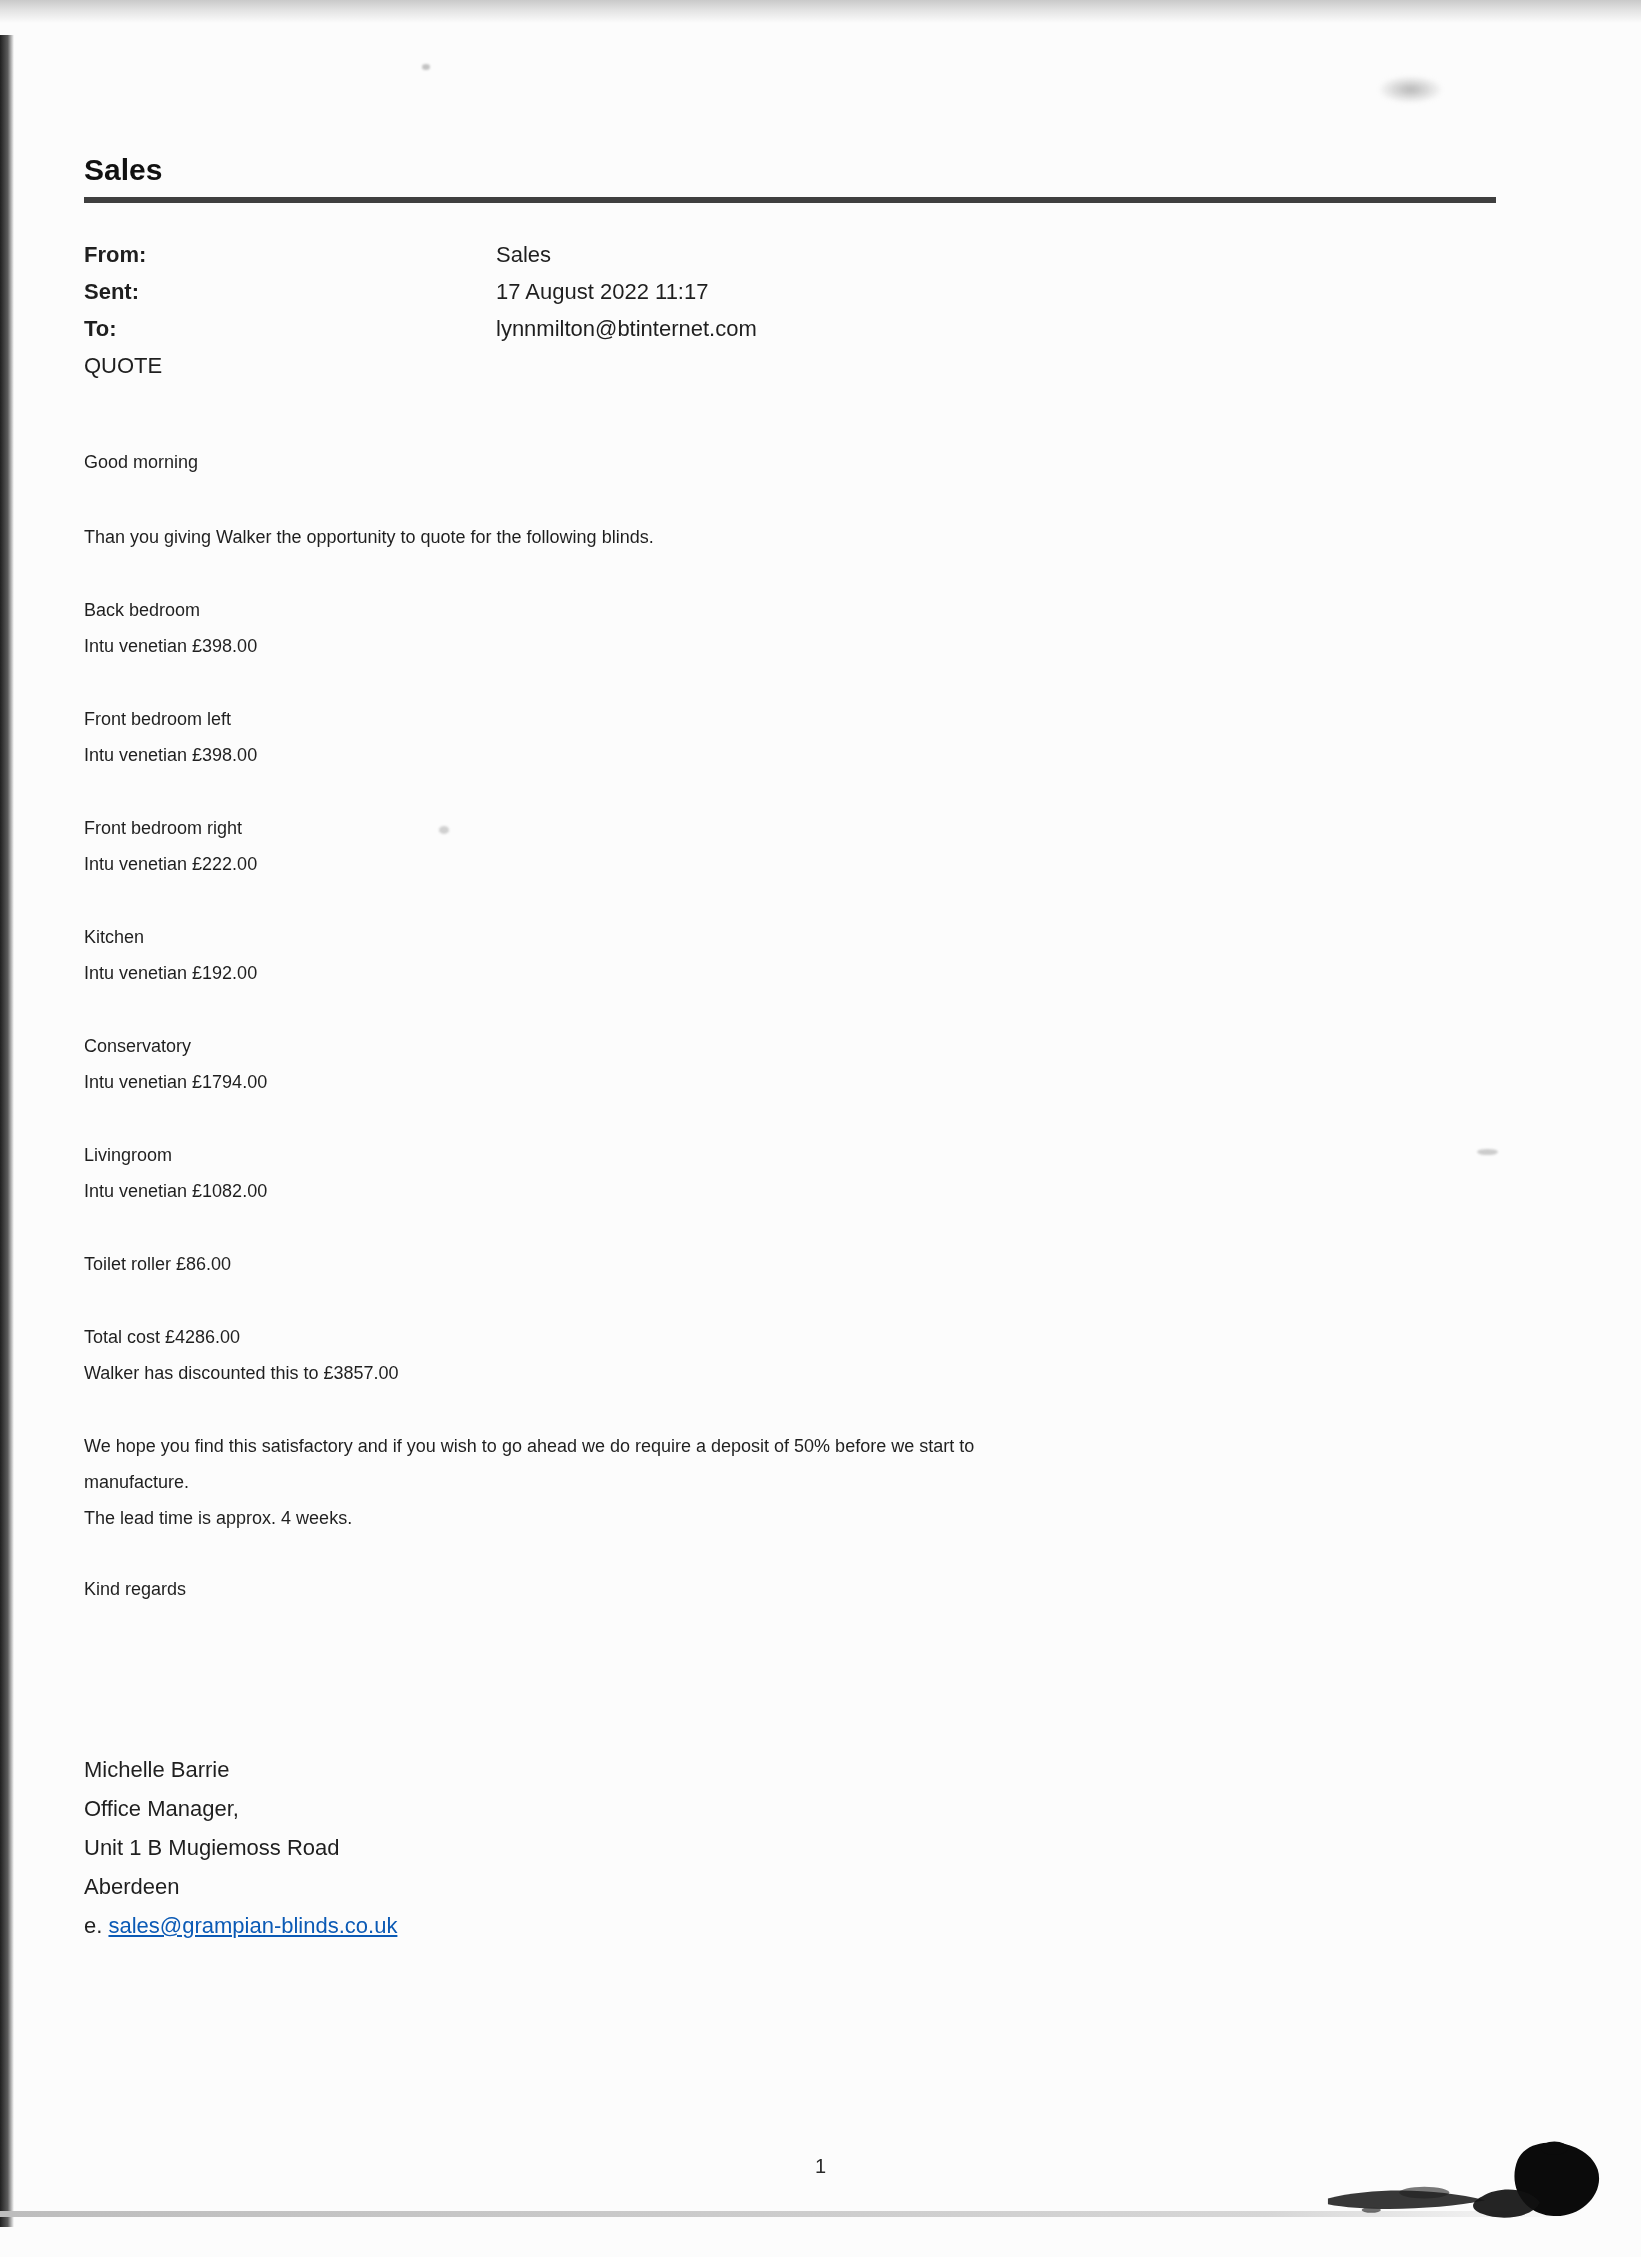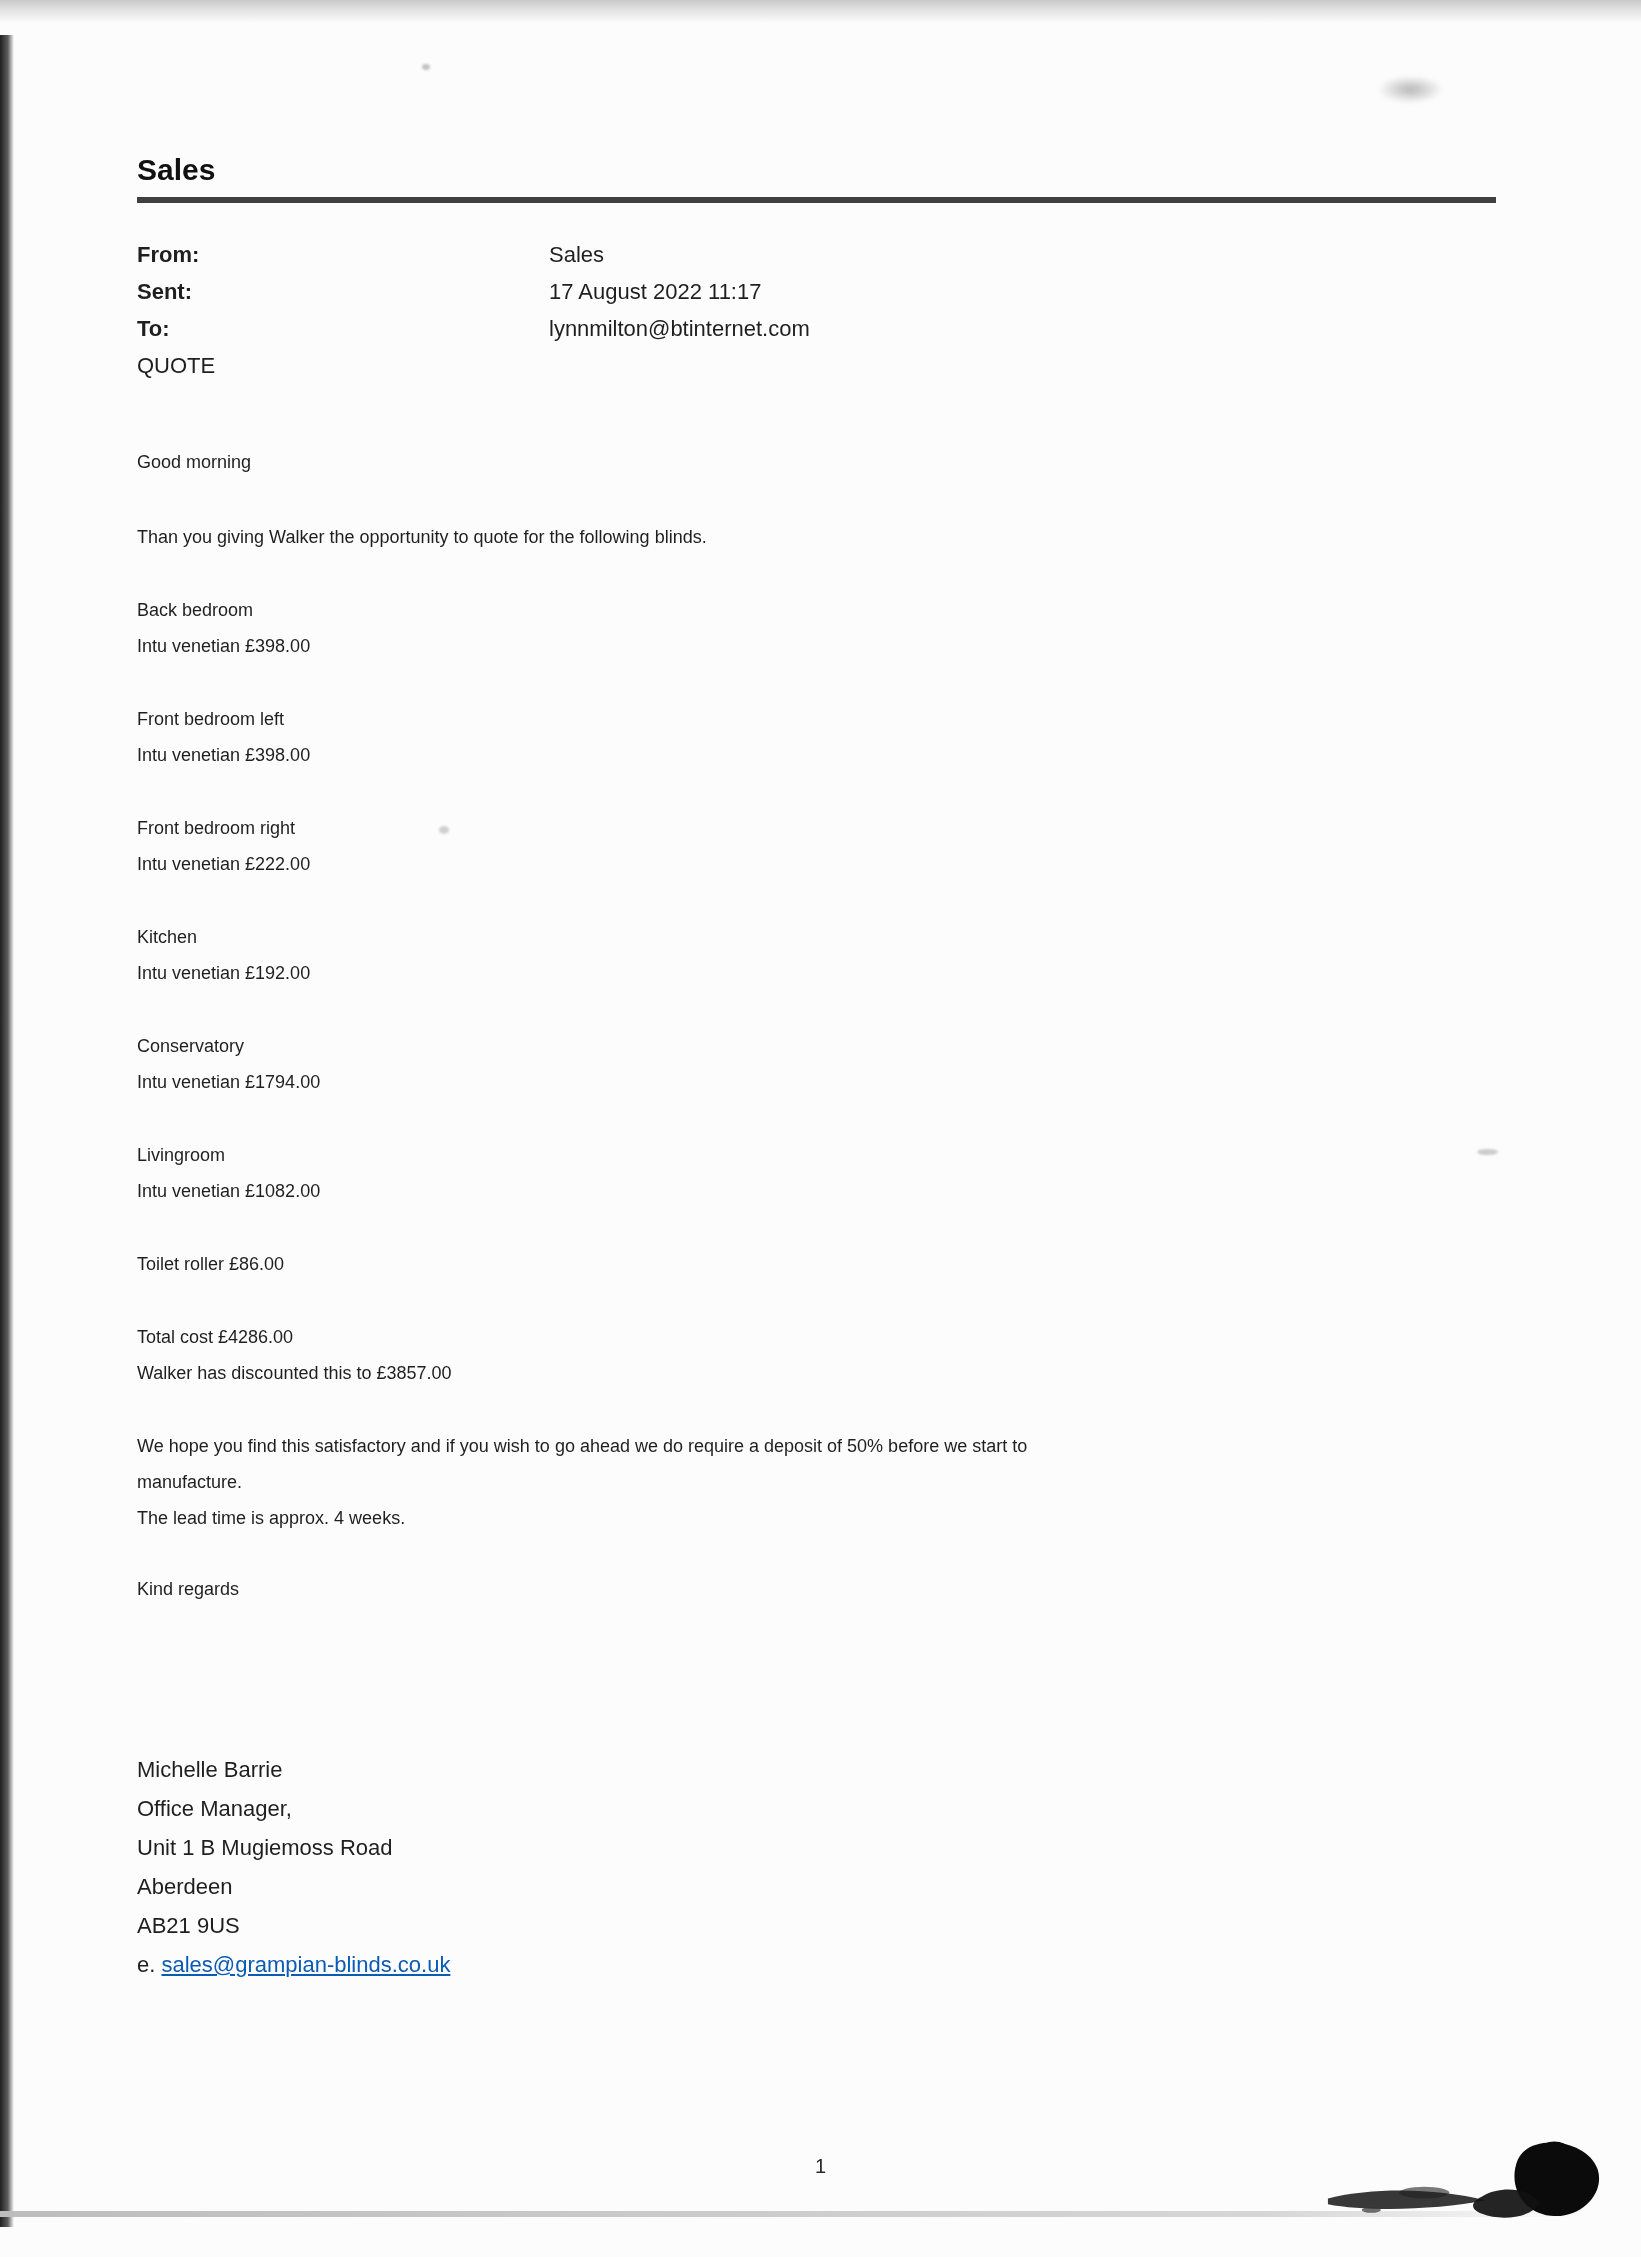--- a/index.html
+++ b/index.html
@@ -31,21 +31,21 @@
     position:absolute;left:1367px;top:71px;width:87px;height:37px;
     background:radial-gradient(closest-side,#b6b6b6 0%,rgba(252,252,252,0) 75%);
     filter:blur(1.9px);border-radius:50%;
   }
   .speck-1{position:absolute;left:422px;top:64px;width:7.7px;height:5.8px;background:#c2c2c2;border-radius:50%;filter:blur(1px);}
   .speck-2{position:absolute;left:1477px;top:1149px;width:21px;height:5.8px;background:#cccccc;border-radius:50%;filter:blur(1px);}
   .speck-3{position:absolute;left:439px;top:826px;width:9.7px;height:7.7px;background:#d0d0d0;border-radius:50%;filter:blur(1px);}
   .ink-stain{position:absolute;left:1313px;top:2129px;width:290px;height:106px;}
 
   
-  .sheet{position:absolute;inset:0;padding:153px 145px 0 109px;box-sizing:border-box;margin-left:28px;}
+  .sheet{position:absolute;inset:0;padding:153px 145px 0 84px;box-sizing:border-box;}
   .email-header{border-bottom:6.8px solid #3f3f3f;padding-bottom:9.7px;}
   .section-title{font-size:30px;font-weight:bold;color:#111;margin:0;}
   .meta{margin-top:33px;display:grid;grid-template-columns:412px 1fr;line-height:37px;font-size:22px;}
   .meta-label{font-weight:bold;}
   .body-text{font-size:18px;line-height:36px;}
   .greeting{margin-top:60px;}
   .intro{margin-top:39px;}
   .items{margin-top:37px;}
   .quote-item{margin-bottom:37px;}
   .total-block{margin-top:37px;}
@@ -128,21 +128,20 @@
       <div>The lead time is approx. 4 weeks.</div>
     </div>
 
     <div class="body-text signoff">Kind regards</div>
 
     <div class="signature">
       <div>Michelle Barrie</div>
       <div>Office Manager,</div>
       <div>Unit 1 B Mugiemoss Road</div>
       <div>Aberdeen</div>
-      <div>AB21 9US</div>
       <div>
         <span>e. </span><a class="email-link">sales@grampian-blinds.co.uk</a>
       </div>
     </div>
 
   </div>
 
   <div class="page-number">1</div>
 
   <svg class="ink-stain" viewBox="0 0 300 110" xmlns="http://www.w3.org/2000/svg">

